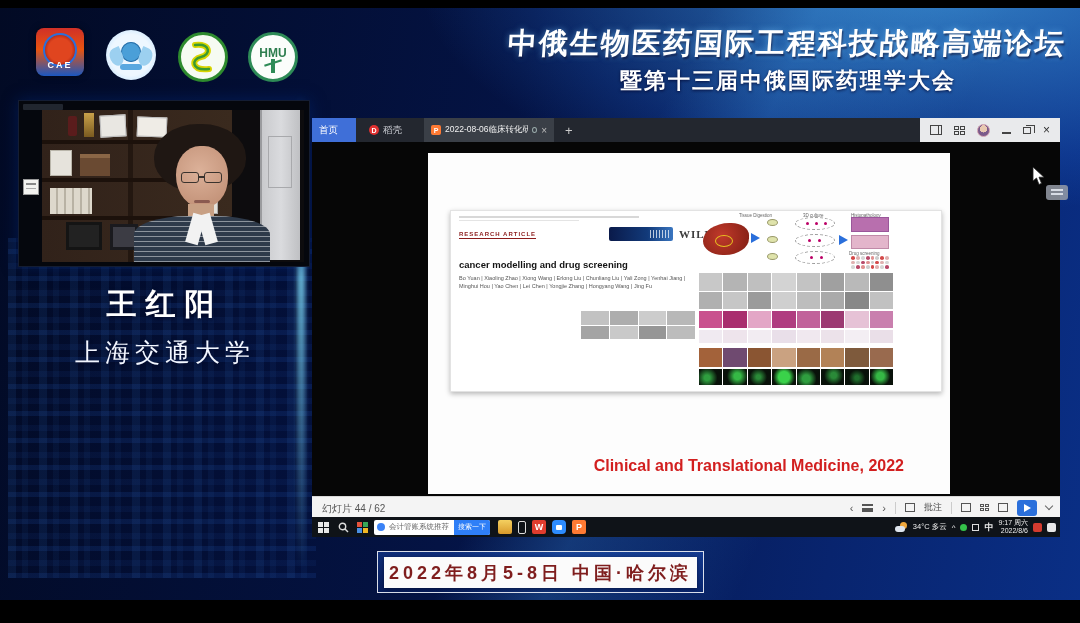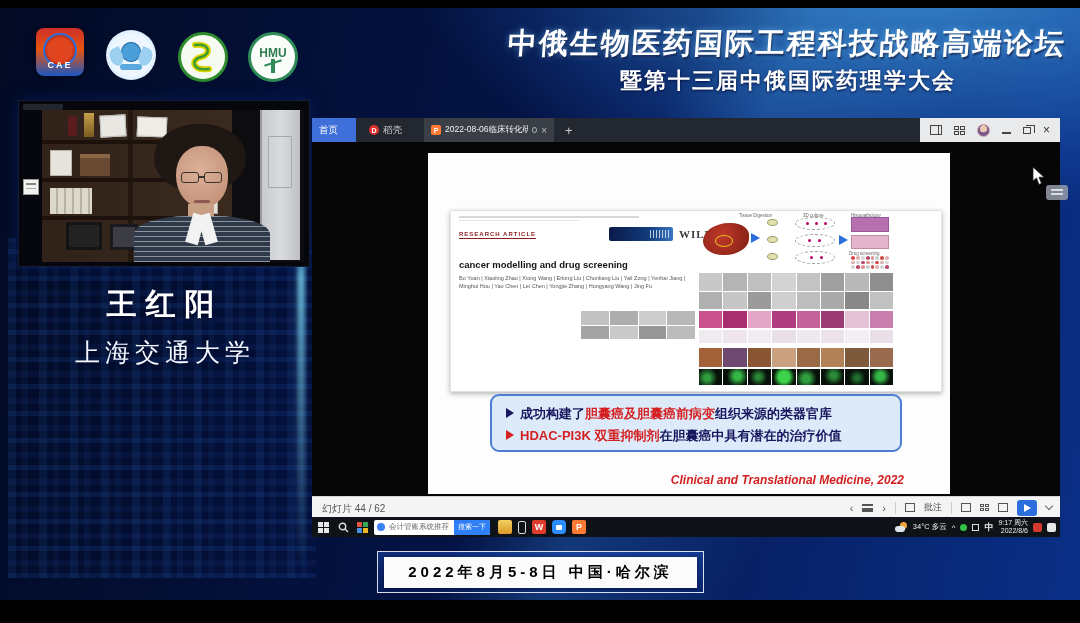--- a/index.html
+++ b/index.html
@@ -61,21 +61,21 @@
   .grid div{width:100%;height:100%;}
   .tri{width:0;height:0;border-left:9px solid #2a6fdb;border-top:5px solid transparent;border-bottom:5px solid transparent;position:absolute;}
   .oval{position:absolute;width:40px;height:13px;border:1px dashed #999;border-radius:50%;}
   .oval b{position:absolute;width:3px;height:3px;border-radius:50%;background:#b06;top:4px;}
   .samp{position:absolute;width:11px;height:7px;background:#dfe3ab;border:1px solid #9a9a6a;border-radius:50%;}
   .summary{position:absolute;left:62px;top:241px;width:412px;height:58px;background:#ddeafa;border:2px solid #4a7fd4;border-radius:9px;padding:7px 14px;}
   .bullet-line{font-size:13px;font-weight:700;color:#17175e;line-height:22px;white-space:nowrap;}
   .bullet-line .red{color:#d42020;}
   .bullet-line .arrow{display:inline-block;width:0;height:0;border-left:8px solid #17175e;border-top:5px solid transparent;border-bottom:5px solid transparent;margin-right:6px;}
   .bullet-line.b1 .arrow{border-left-color:#d42020;}
-  .citation{position:absolute;right:46px;top:304px;font-size:12px;font-weight:700;font-style:italic;color:#d21f1f;margin-top:16px;}
+  .citation{position:absolute;right:46px;top:304px;font-size:16px;font-weight:700;color:#d21f1f;}
   .side-chip{background:rgba(150,156,168,.85);border-radius:3px;}
   .side-chip:before{content:"";position:absolute;left:5px;top:4px;width:12px;height:2px;background:#d8dce4;box-shadow:0 4px 0 #d8dce4;}
   
   .statusbar{position:absolute;left:0;top:378px;width:748px;height:21px;background:#f4f4f4;border-top:1px solid #d8d8d8;font-size:10px;color:#555;}
   .sb-ctl{position:absolute;top:0;height:21px;display:flex;align-items:center;gap:9px;color:#444;}
   .chev{font-size:11px;color:#555;}
   .bars{width:11px;height:8px;border-top:2px solid #555;border-bottom:2px solid #555;position:relative;}
   .bars:before{content:"";position:absolute;left:0;top:2px;width:100%;height:2px;background:#555;}
   .mini-rect{width:10px;height:9px;border:1px solid #555;}
   .mini-grid{display:grid;grid-template-columns:4px 4px;grid-template-rows:3px 3px;gap:1px;}
@@ -97,21 +97,21 @@
   .cloudsun:before{content:"";position:absolute;right:1px;top:0;width:7px;height:7px;border-radius:50%;background:#f0a83c;}
   .cloudsun:after{content:"";position:absolute;left:0;bottom:0;width:10px;height:6px;border-radius:4px;background:#dfe6ee;}
   .dot-green{width:7px;height:7px;border-radius:50%;background:#35c24a;}
   .sq{width:7px;height:7px;border:1px solid #ddd;}
   .timeblk{text-align:right;font-size:7px;line-height:8px;}
   .badge-red{width:9px;height:9px;background:#d43b2f;border-radius:2px;}
   .badge-chat{width:9px;height:9px;background:#e8e8e8;border-radius:2px;}
   
   .banner-outer{border:1px solid rgba(255,255,255,.85);background:linear-gradient(180deg,rgba(30,80,190,.45),rgba(10,40,120,.45));}
   .banner-inner{background:#fbfbfb;display:flex;align-items:center;justify-content:center;box-shadow:0 1px 4px rgba(0,0,20,.5);}
-  .banner-inner span{color:#000000;font-size:15px;font-weight:700;letter-spacing:4px;}
+  .banner-inner span{color:#7f1d1d;font-size:18px;font-weight:700;letter-spacing:4px;}
   .cursor-svg{pointer-events:none;}
 </style>
 </head>
 <body>
 
 <div class="stage">
   <div class="abs black-strip" style="left:0;top:0;width:1080px;height:8px"></div>
 
   <div class="abs blocks" style="left:8px;top:238px;width:308px;height:340px"></div>
   <div class="abs streak" style="left:297px;top:95px;width:8px;height:475px"></div>
@@ -351,24 +351,20 @@
               <div style="background: radial-gradient(circle at 60% 45%, rgb(53, 184, 69) 0px, rgb(53, 184, 69) 20%, rgb(9, 18, 10) 62%);"></div>
               <div style="background: radial-gradient(circle at 45% 50%, rgb(42, 138, 56) 0px, rgb(42, 138, 56) 14%, rgb(9, 18, 10) 58%);"></div>
               <div style="background: radial-gradient(circle, rgb(58, 210, 74) 0px, rgb(58, 210, 74) 38%, rgb(10, 20, 10) 75%);"></div>
               <div style="background: radial-gradient(circle at 40% 60%, rgb(47, 158, 63) 0px, rgb(47, 158, 63) 22%, rgb(9, 18, 10) 62%);"></div>
               <div style="background: radial-gradient(circle at 55% 40%, rgb(42, 138, 56) 0px, rgb(42, 138, 56) 18%, rgb(9, 18, 10) 60%);"></div>
               <div style="background: radial-gradient(circle at 50% 55%, rgb(31, 110, 44) 0px, rgb(31, 110, 44) 14%, rgb(9, 18, 10) 55%);"></div>
               <div style="background: radial-gradient(circle at 45% 45%, rgb(53, 184, 69) 0px, rgb(53, 184, 69) 24%, rgb(9, 18, 10) 64%);"></div>
             </div>
         </div>
 
-        <div class="summary" id="bullets">
-            <div class="bullet-line b0"><span class="arrow"></span><span>成功构建了</span><span class="red">胆囊癌及胆囊癌前病变</span><span>组织来源的类器官库</span></div>
-            <div class="bullet-line b1"><span class="arrow"></span><span class="red">HDAC-PI3K 双重抑制剂</span><span>在胆囊癌中具有潜在的治疗价值</span></div>
-          </div>
         <div class="citation">Clinical and Translational Medicine, 2022</div>
       </div>
 
       <div class="abs side-chip" style="left:734px;top:43px;width:22px;height:15px"></div>
     </div>
 
     <div class="statusbar">
       <div class="abs" style="left:10px;top:5px">幻灯片 44 / 62</div>
       <div class="sb-ctl" style="right:8px">
         <span class="chev">‹</span>

